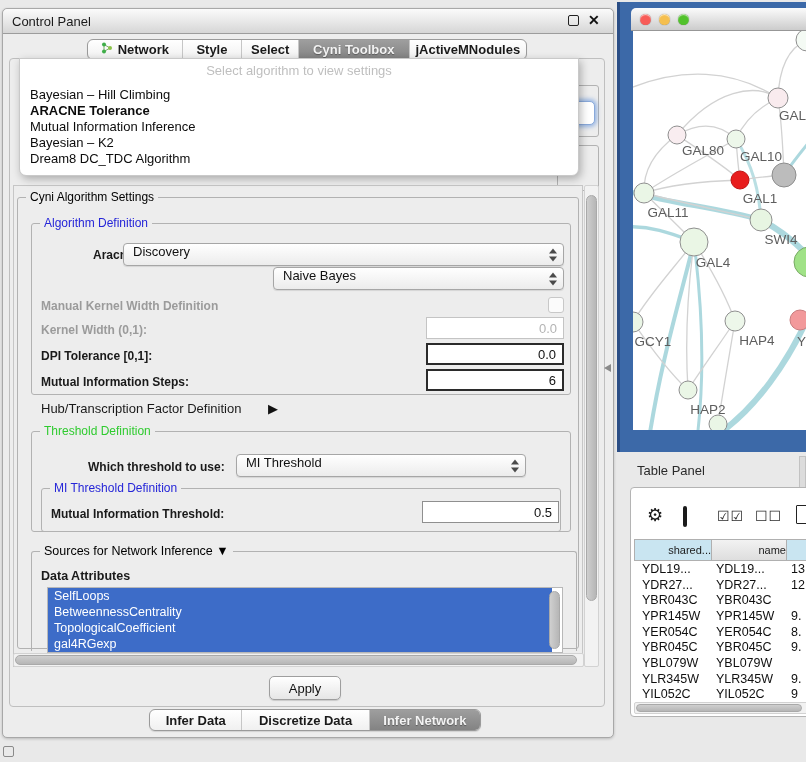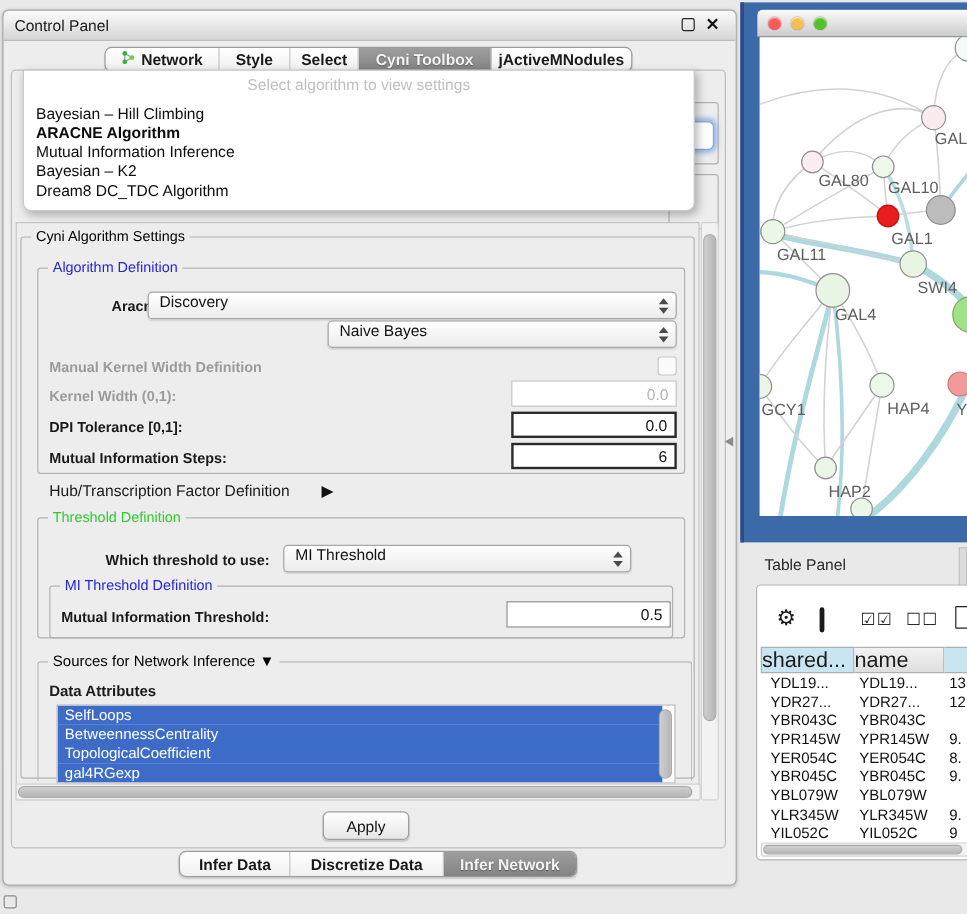--- a/index.html
+++ b/index.html
@@ -66,22 +66,22 @@
 
   
   .desktop-blue{background:#3c69a8;}
   .net-titlebar{background:linear-gradient(#fbfbfb,#cccccc);border-bottom:1px solid #979797;border-radius:5px 0 0 0;
                 display:flex;align-items:center;gap:8px;padding-left:9px;}
   .light{width:11px;height:11px;border-radius:50%;box-shadow:inset 0 1px 1px rgba(255,255,255,.7),0 0 1px rgba(0,0,0,.5);}
 
   
   .tp-title{font-size:13px;color:#2a2a2a;}
   .tablewin{background:#fff;border:1px solid #b4b4b4;border-radius:4px;}
-  .th-cell{position:absolute;border:1px solid #b0b0b0;border-left:none;font-size:18px;color:#1c1c1c;
-           display:flex;align-items:center;justify-content:flex-start;box-sizing:border-box;}
+  .th-cell{position:absolute;border:1px solid #b0b0b0;border-left:none;font-size:11px;color:#1c1c1c;
+           display:flex;align-items:center;justify-content:flex-end;box-sizing:border-box;}
   .trow{display:flex;height:15.7px;align-items:center;font-size:12.5px;color:#101010;}
   .trow span{display:block;white-space:nowrap;overflow:hidden;}
   .gear-ico{font-size:18px;color:#1b1b1b;line-height:18px;}
   .cols-ico{width:17px;height:17px;border:2px solid #1b1b1b;border-radius:2px;position:relative;}
   .cols-ico:after{content:"";position:absolute;left:50%;top:0;bottom:0;width:2px;background:#1b1b1b;transform:translateX(-1px);}
   .chk-ico{font-size:14px;color:#2a2a2a;letter-spacing:1px;}
   .doc-ico{width:14px;height:19px;border:1.5px solid #222;background:#fff;border-radius:1px;}
 
   .cursor-left{width:0;height:0;border-top:4px solid transparent;border-bottom:4px solid transparent;border-right:7px solid #8a8a8a;}
 </style>
@@ -124,21 +124,21 @@
       </div>
 
     <div class="abs gbox" style="left:554px;top:76px;width:42px;height:52px;"></div>
     <div class="abs" style="left:558px;top:92px;width:34px;height:24px;border:1px solid #89a9da;border-radius:5px;background:#fff;box-shadow:0 0 4px 2px rgba(95,145,220,.6);"></div>
     <div class="abs gbox" style="left:554px;top:136px;width:42px;height:46px;"></div>
 
     <div class="abs dropdown" style="left:16px;top:49px;width:560px;height:118px;">
       <div class="dd-ph">Select algorithm to view settings</div>
       <div class="abs" style="left:0;top:28px;width:558px;" id="dd-items">
           <div class="dd-item">Bayesian – Hill Climbing</div>
-          <div class="dd-item sel">ARACNE Algorithm</div>
+          <div class="dd-item sel">ARACNE Tolerance</div>
           <div class="dd-item">Mutual Information Inference</div>
           <div class="dd-item">Bayesian – K2</div>
           <div class="dd-item">Dream8 DC_TDC Algorithm</div>
         </div>
     </div>
 
     <div class="abs viewport" style="left:10px;top:176px;width:570px;height:482px;"></div>
 
     <div class="gbox" style="left:14px;top:188px;width:562px;height:452px;">
       <span class="gtitle">Cyni Algorithm Settings</span>

